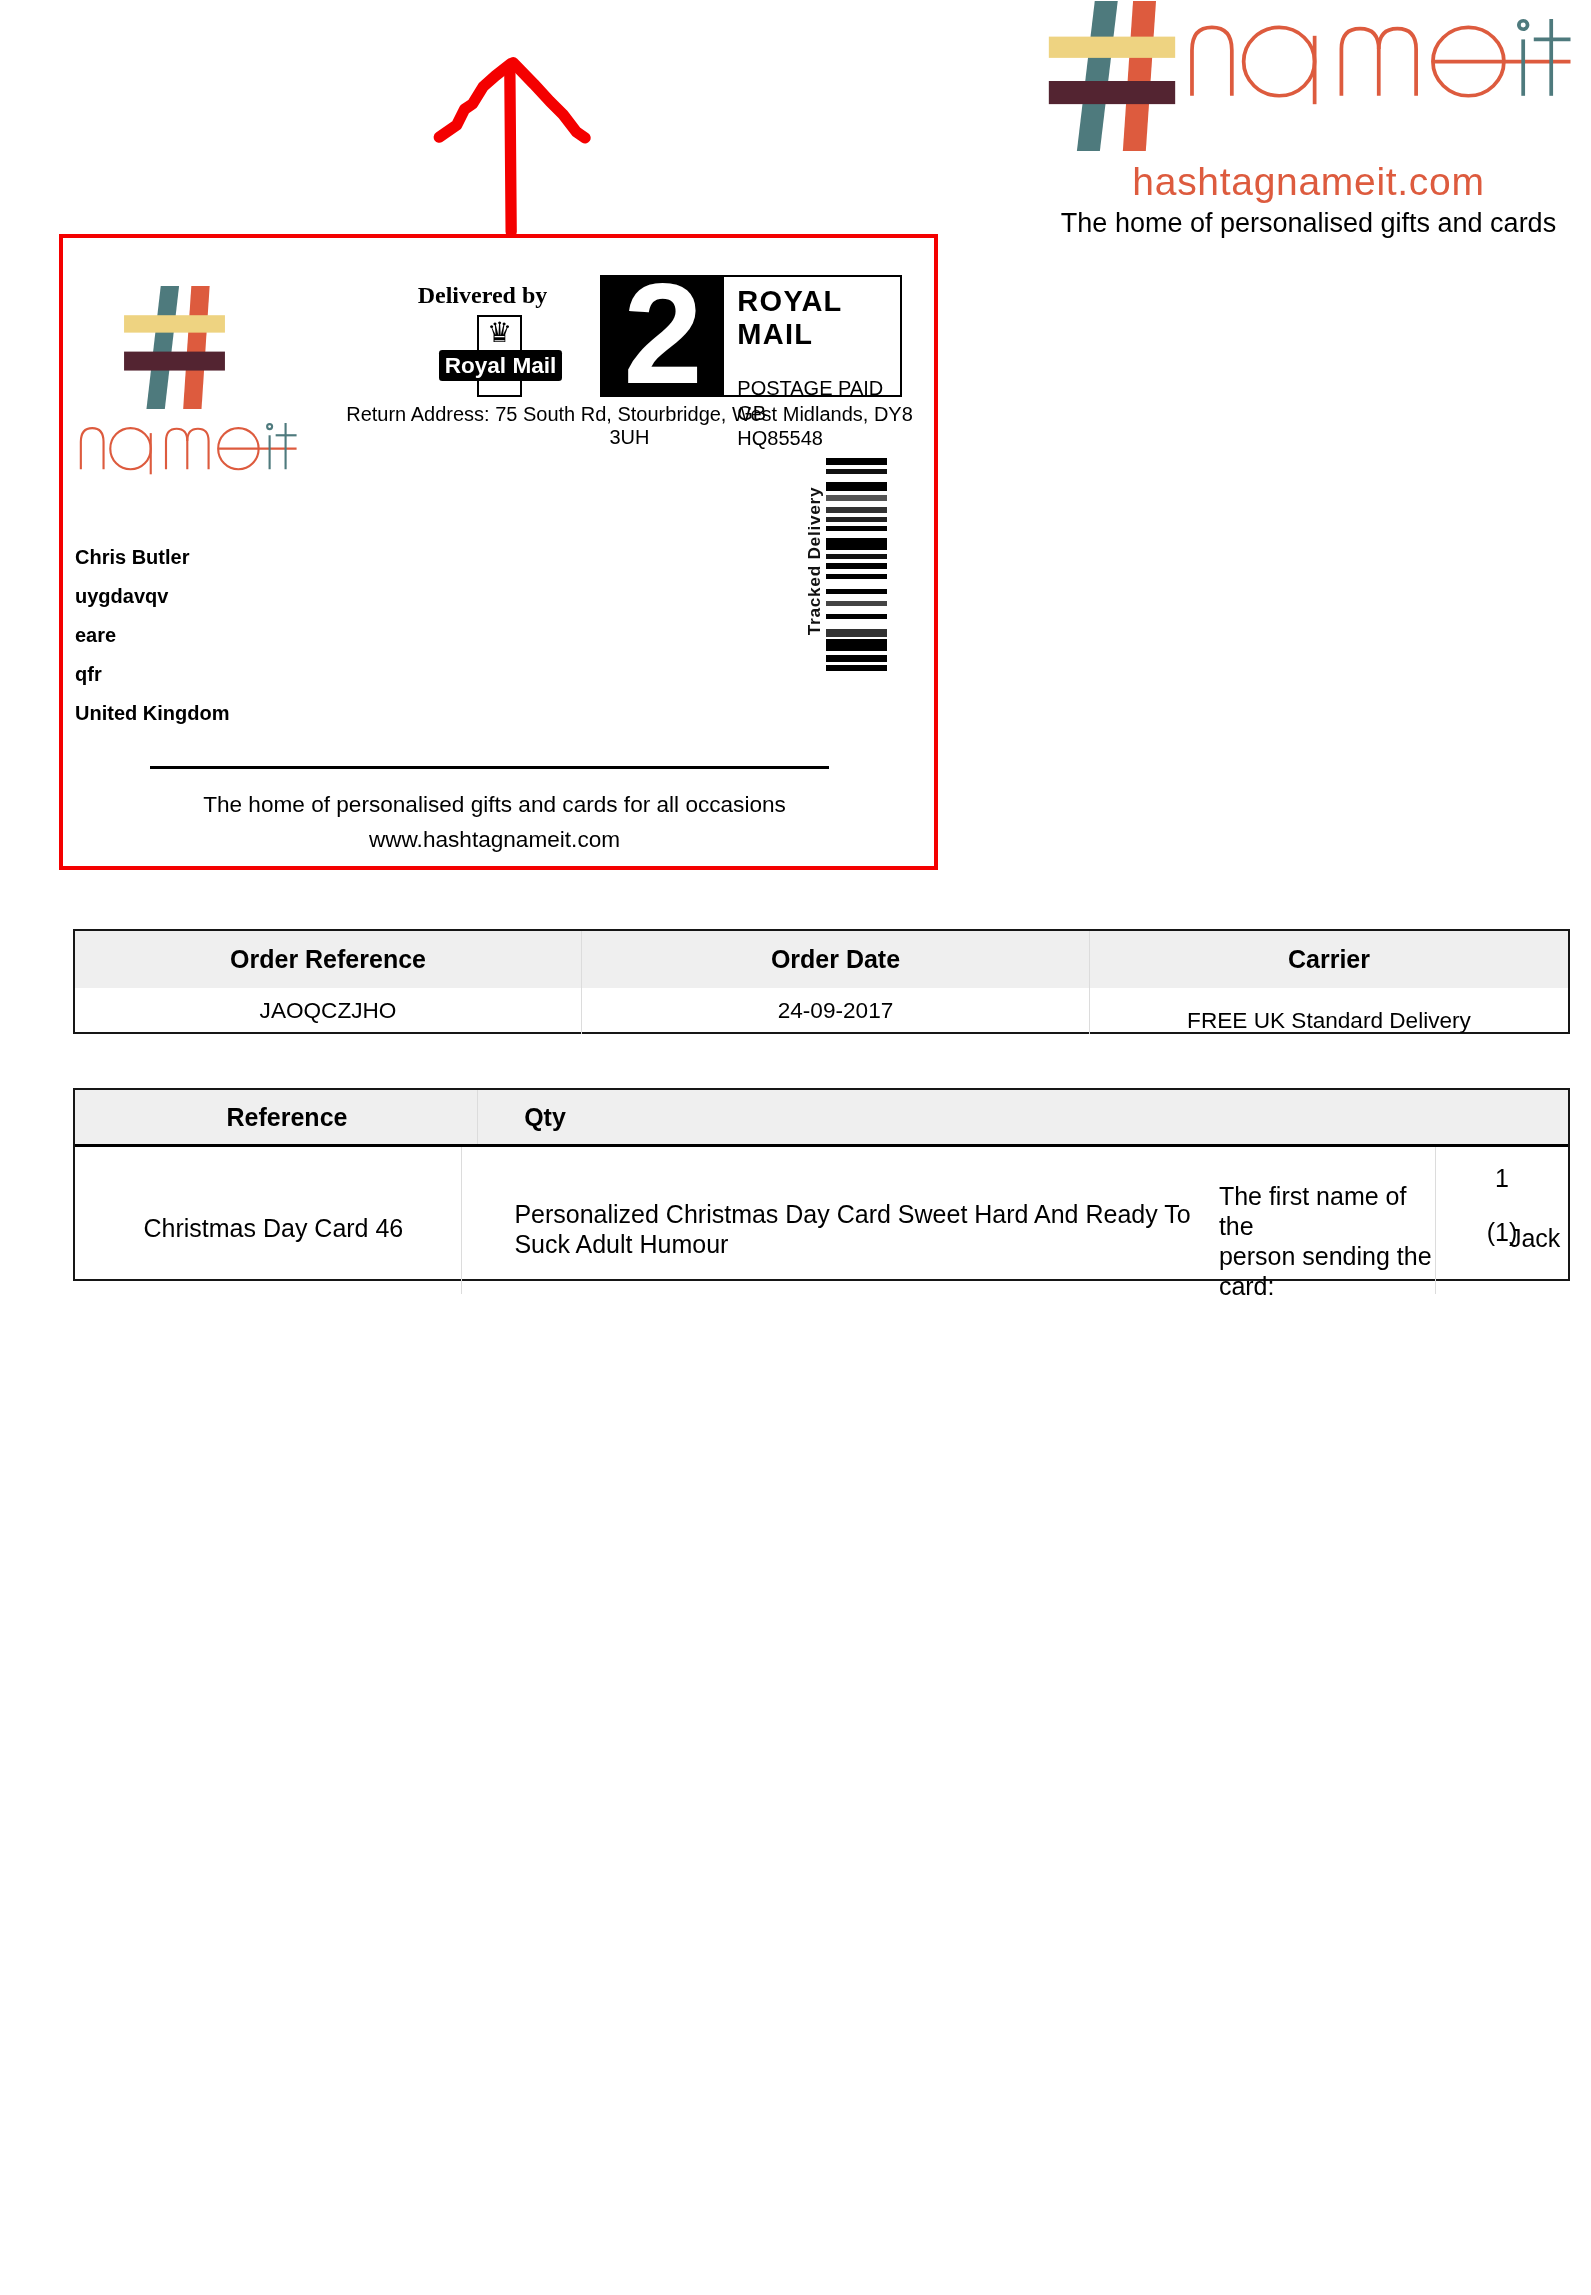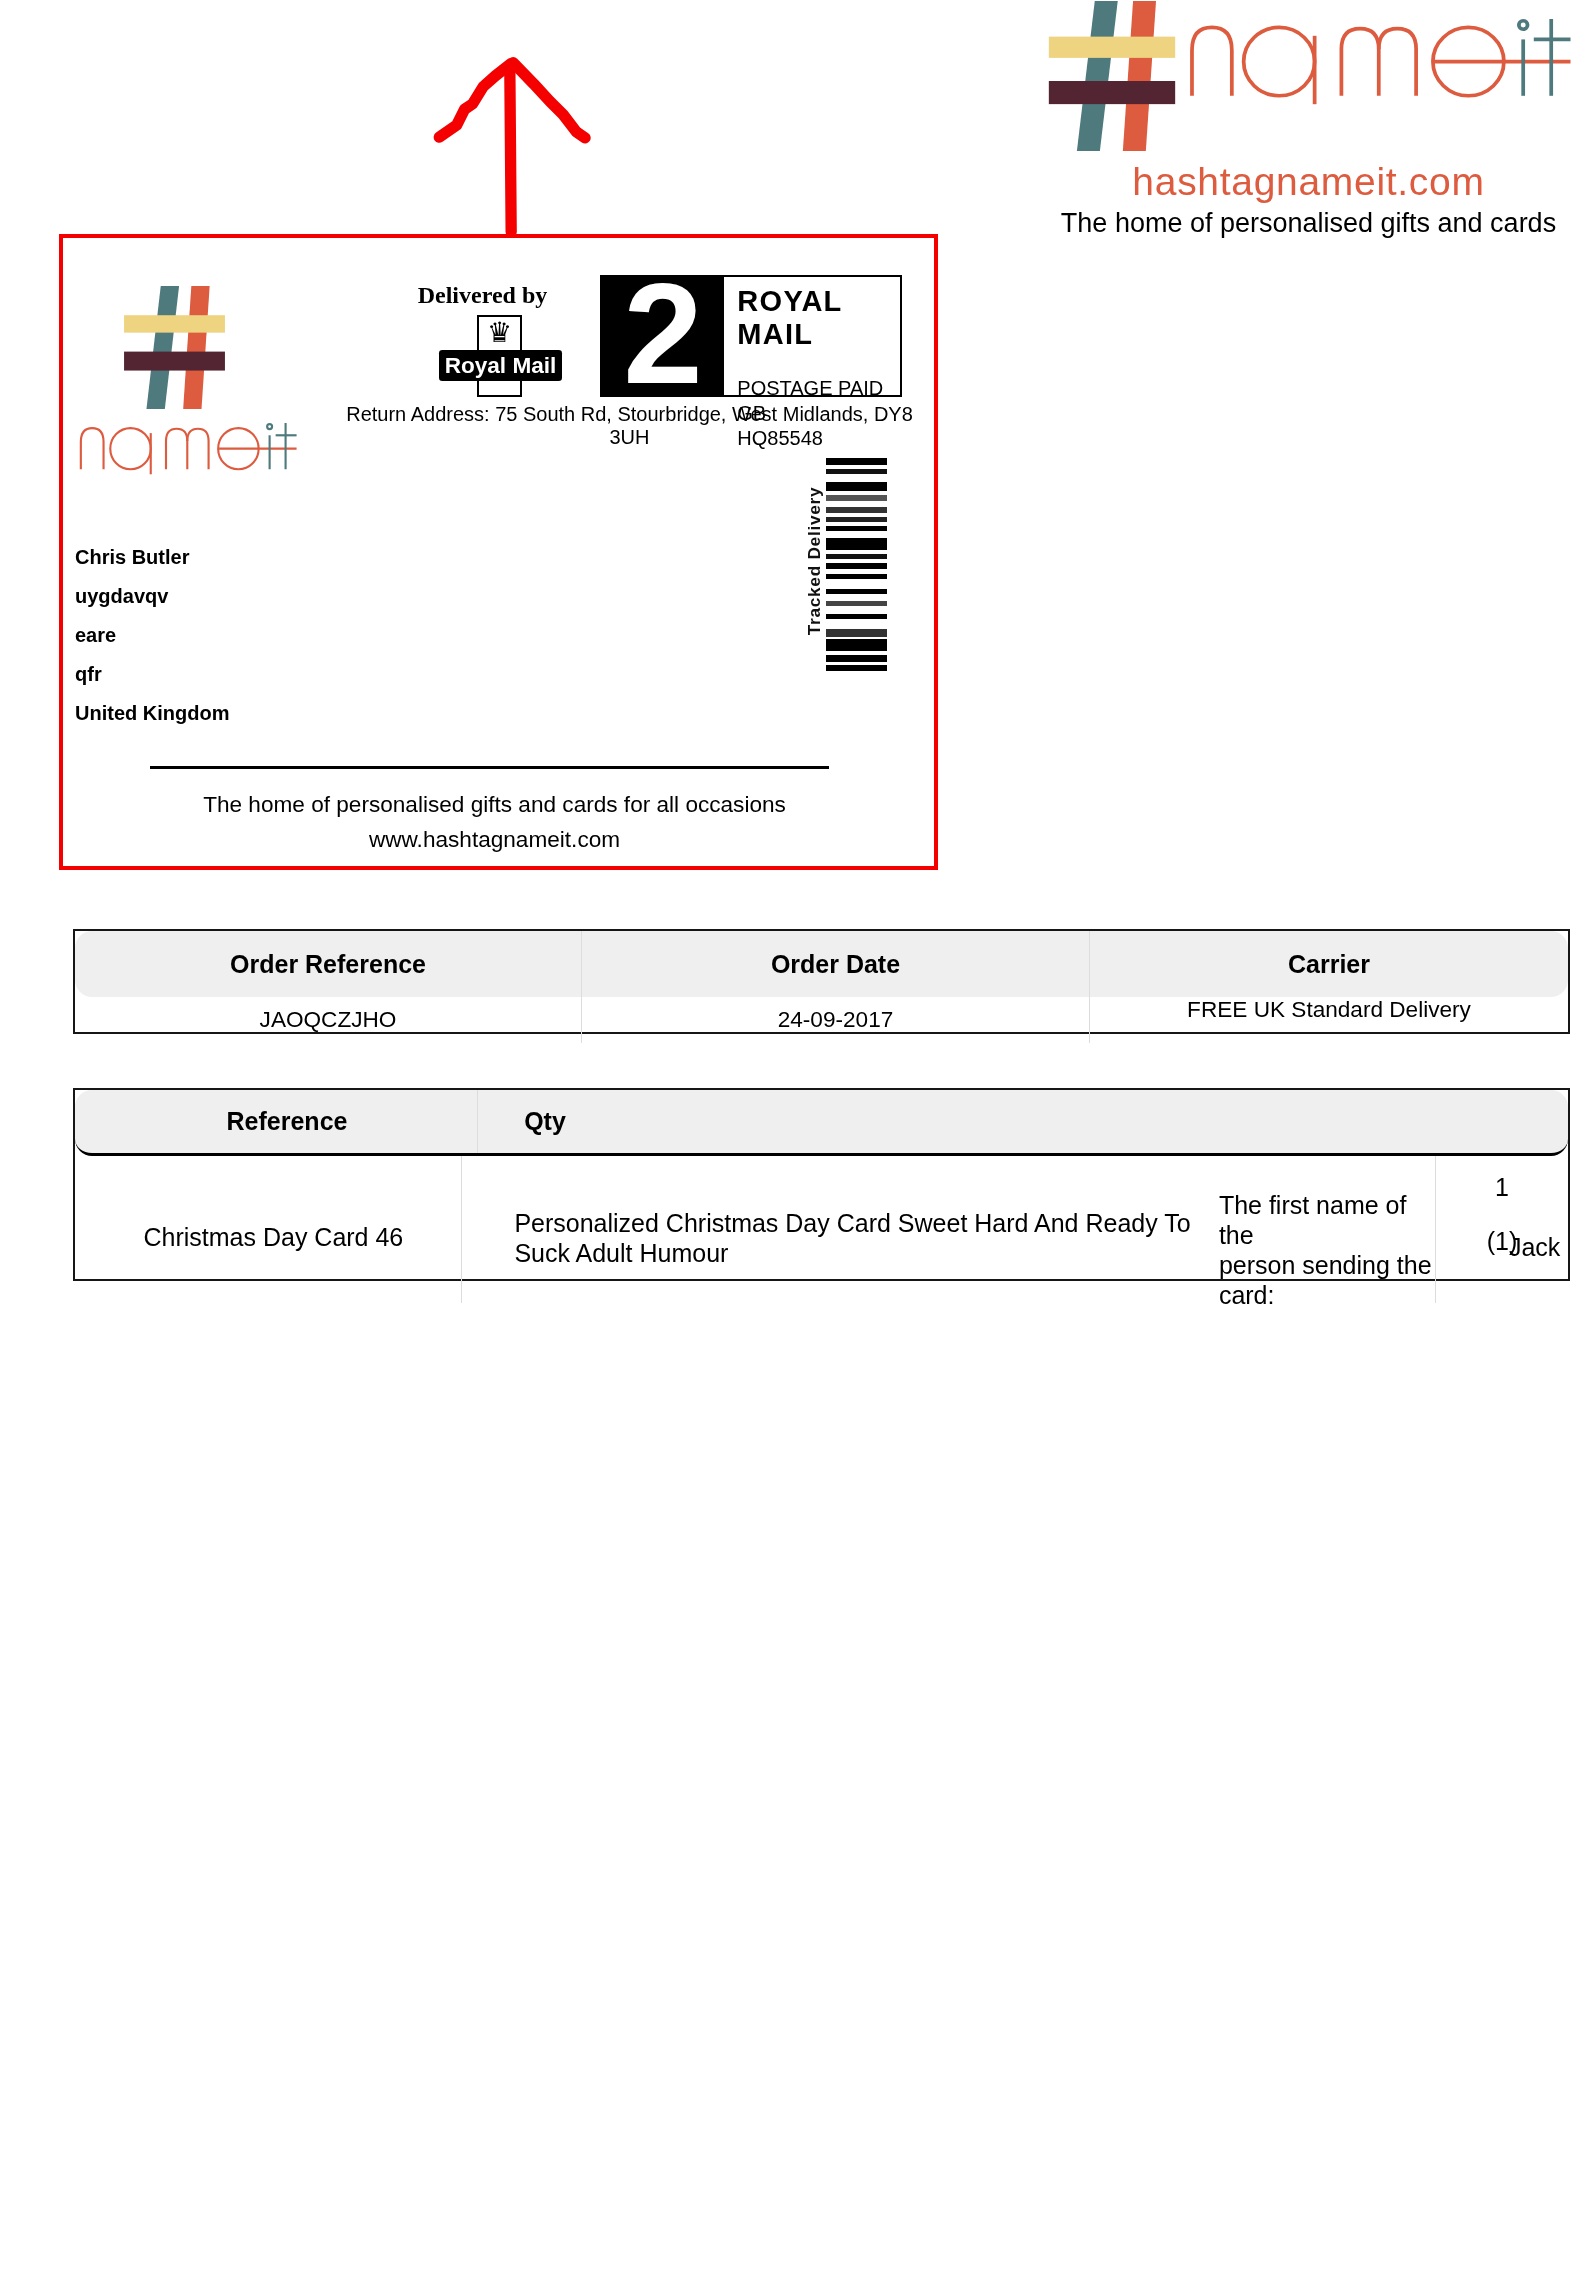--- a/index.html
+++ b/index.html
@@ -49,24 +49,24 @@
       #000 197px,#000 204px,#fff 204px,#fff 207px,#000 207px,#000 213px);}
   .barcode-label{left:644px;top:313px;width:213px;height:20px;transform:rotate(-90deg);
     font-weight:bold;font-size:17.3px;letter-spacing:0.7px;text-align:center;color:#111;}
   .label-divider{left:87px;top:528px;width:679px;height:2.7px;background:#000;}
   .label-footer1{left:0;top:554px;width:863px;text-align:center;font-size:22.6px;}
   .label-footer2{left:0;top:589px;width:863px;text-align:center;font-size:22.6px;}
   
   .tbl{position:absolute;left:73px;width:1497px;border:2px solid #161616;background:#fff;box-sizing:border-box;}
   .tbl-order{top:929px;height:105px;}
   .tbl-items{top:1088px;height:193px;}
-  .thead{display:flex;background:#efefef;height:66px;align-items:center;box-sizing:border-box;border-radius:17px;}
+  .thead{display:flex;background:#efefef;height:57px;align-items:center;box-sizing:border-box;}
   .tbl-items .thead{border-bottom:3.3px solid #000;padding-left:22px;}
   .tbody{display:flex;box-sizing:border-box;}
-  .tbl-order .tbody{height:46px;align-items:flex-start;}
+  .tbl-order .tbody{height:46px;align-items:flex-end;}
   .tbl-items .tbody{height:130px;align-items:flex-start;}
   .hcell{font-weight:bold;font-size:25px;text-align:center;box-sizing:border-box;}
   .bcell{font-size:22.6px;text-align:center;box-sizing:border-box;}
   .sep{border-right:0.7px solid #dcdcdc;height:100%;display:flex;align-items:center;justify-content:center;}
   .col-a{width:507px;}.col-b{width:508px;}.col-c{width:478px;}
   .ic-ref{width:381px;}.ic-prod{width:978px;}.ic-qty{width:134px;}
   .items-bcell{font-size:25px;text-align:left;}
   .ref-cell{padding:16.7px 0 0 10.7px;}
   .prod-cell{padding:16.7px 0 0 9.3px;position:relative;}
   .prod-name{line-height:30px;margin-left:43px;}

